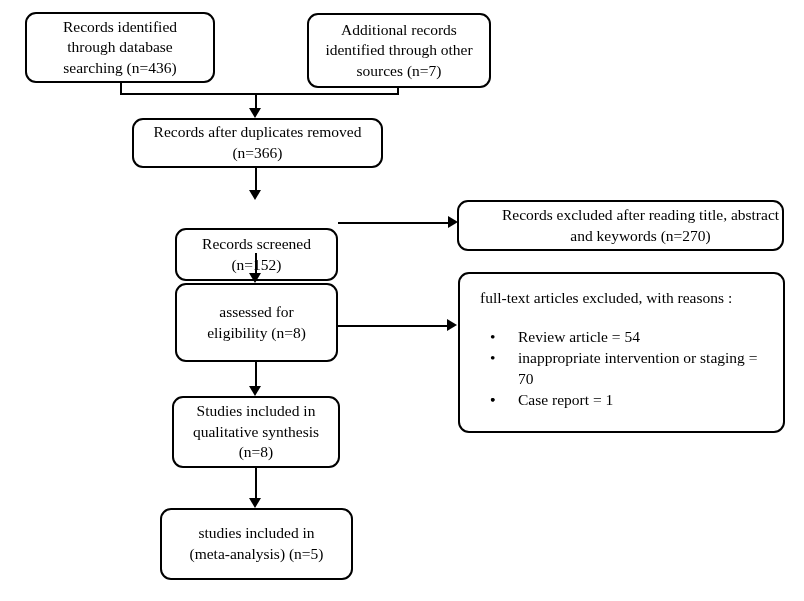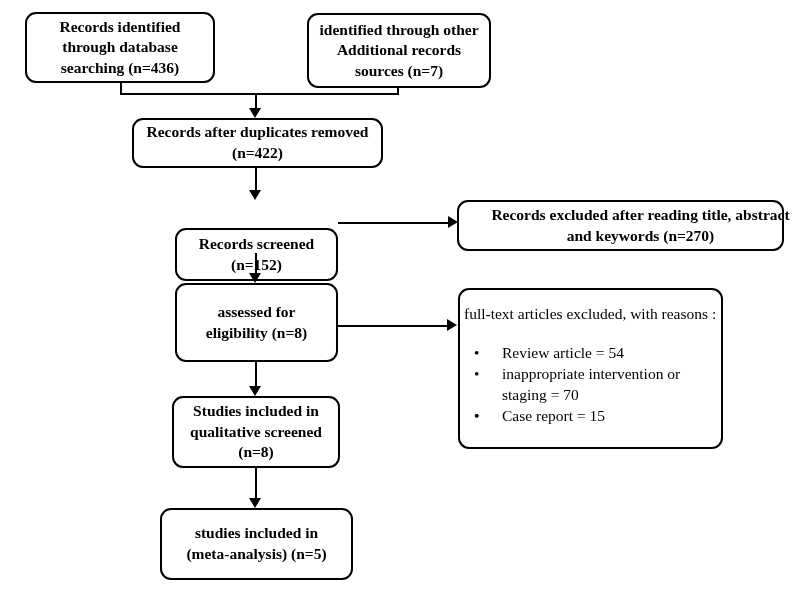--- a/index.html
+++ b/index.html
@@ -27,32 +27,31 @@
     justify-content: center;
     text-align: center;
     color: #000000;
     font-size: 15.5px;
     line-height: 1.33;
     padding: 3px 8px;
   }
   .box .line {
     display: block;
     white-space: nowrap;
-    font-weight: bold;
   }
 
   
   #box-db        { left: 25px;  top: 12px;  width: 190px; height: 71px; }
   #box-other     { left: 307px; top: 13px;  width: 184px; height: 75px; }
   #box-dupes     { left: 132px; top: 118px; width: 251px; height: 50px; }
   #box-screened  { left: 175px; top: 200px; width: 163px; height: 53px; margin-top: 28px; }
   #box-excluded  { left: 457px; top: 200px; width: 327px; height: 51px; padding-left: 48px; }
   #box-eligible  { left: 175px; top: 283px; width: 163px; height: 79px; }
-  #box-reasons   { left: 458px; top: 272px; width: 265px; height: 161px;
-                   display: block; text-align: left; padding: 14px 0; margin-top: 16px; }
+  #box-reasons   { left: 458px; top: 272px; width: 327px; height: 161px;
+                   display: block; text-align: left; padding: 14px 16px; }
   #box-qual      { left: 172px; top: 396px; width: 168px; height: 72px; }
   #box-quant     { left: 160px; top: 508px; width: 193px; height: 72px; }
 
   
   .reasons-title {
     font-size: 15.5px;
     color: #000;
     margin: 0 0 18px 4px;
     white-space: nowrap;
   }
@@ -133,34 +132,34 @@
 
 <div id="canvas">
 
   <div class="box" id="box-db">
     <span class="line">Records identified</span>
     <span class="line">through database</span>
     <span class="line">searching (n=436)</span>
   </div>
 
   <div class="box" id="box-other">
+    <span class="line">Additional records</span>
     <span class="line">identified through other</span>
-    <span class="line">Additional records</span>
     <span class="line">sources (n=7)</span>
   </div>
 
   <div class="vline" id="stub-db"></div>
   <div class="vline" id="stub-other"></div>
   <div class="hline" id="bar-merge"></div>
   <div class="vline" id="drop-merge"></div>
   <div class="arrow-down" id="arrow-merge"></div>
 
   <div class="box" id="box-dupes">
     <span class="line">Records after duplicates removed</span>
-    <span class="line">(n=422)</span>
+    <span class="line">(n=366)</span>
   </div>
 
   <div class="vline" id="drop-dupes"></div>
   <div class="arrow-down" id="arrow-dupes"></div>
 
   <div class="box" id="box-screened">
     <span class="line">Records screened</span>
     <span class="line">(n=152)</span>
   </div>
 
@@ -192,31 +191,31 @@
       </li>
       <li>
         <span class="bullet">•</span>
         <span>inappropriate intervention or staging = 70</span>
       </li>
       <li>
         <span class="bullet">•</span>
       </li>
       <li>
         <span class="bullet">•</span>
-        <span>Case report = 15</span>
+        <span>Case report = 1</span>
       </li>
     </ul>
   </div>
 
   <div class="vline" id="drop-eligible"></div>
   <div class="arrow-down" id="arrow-eligible"></div>
 
   <div class="box" id="box-qual">
     <span class="line">Studies included in</span>
-    <span class="line">qualitative screened</span>
+    <span class="line">qualitative synthesis</span>
     <span class="line">(n=8)</span>
   </div>
 
   <div class="vline" id="drop-qual"></div>
   <div class="arrow-down" id="arrow-qual"></div>
 
   <div class="box" id="box-quant">
     <span class="line">studies included in</span>
     <span class="line">(meta-analysis) (n=5)</span>
   </div>

